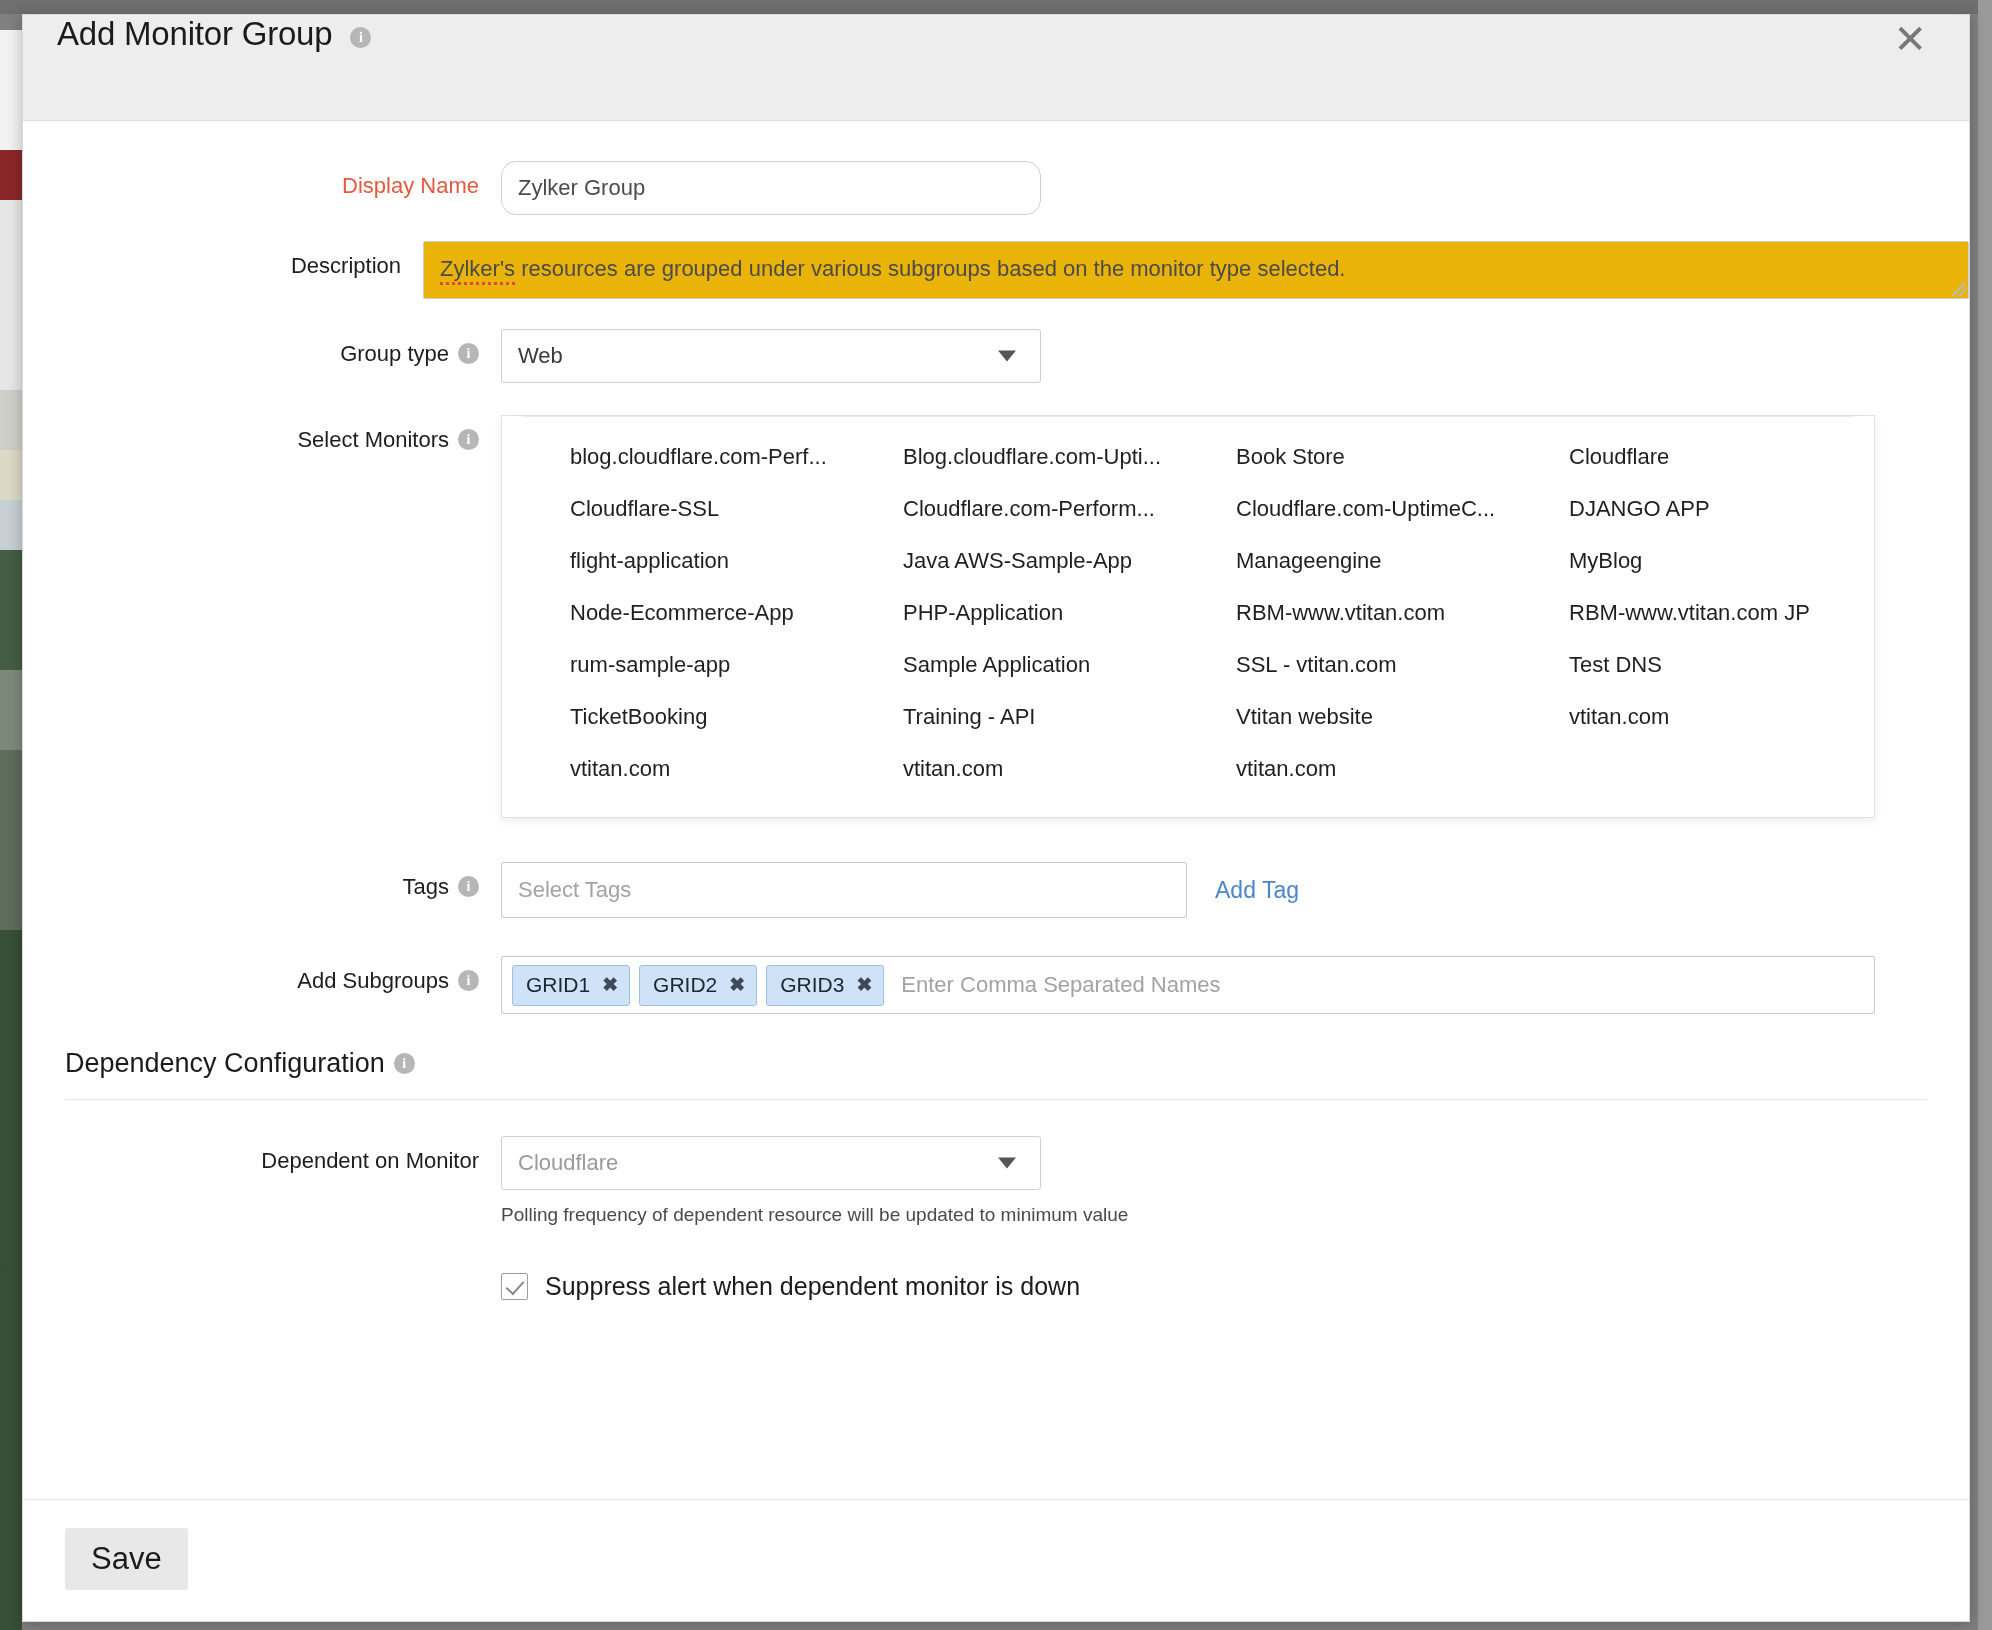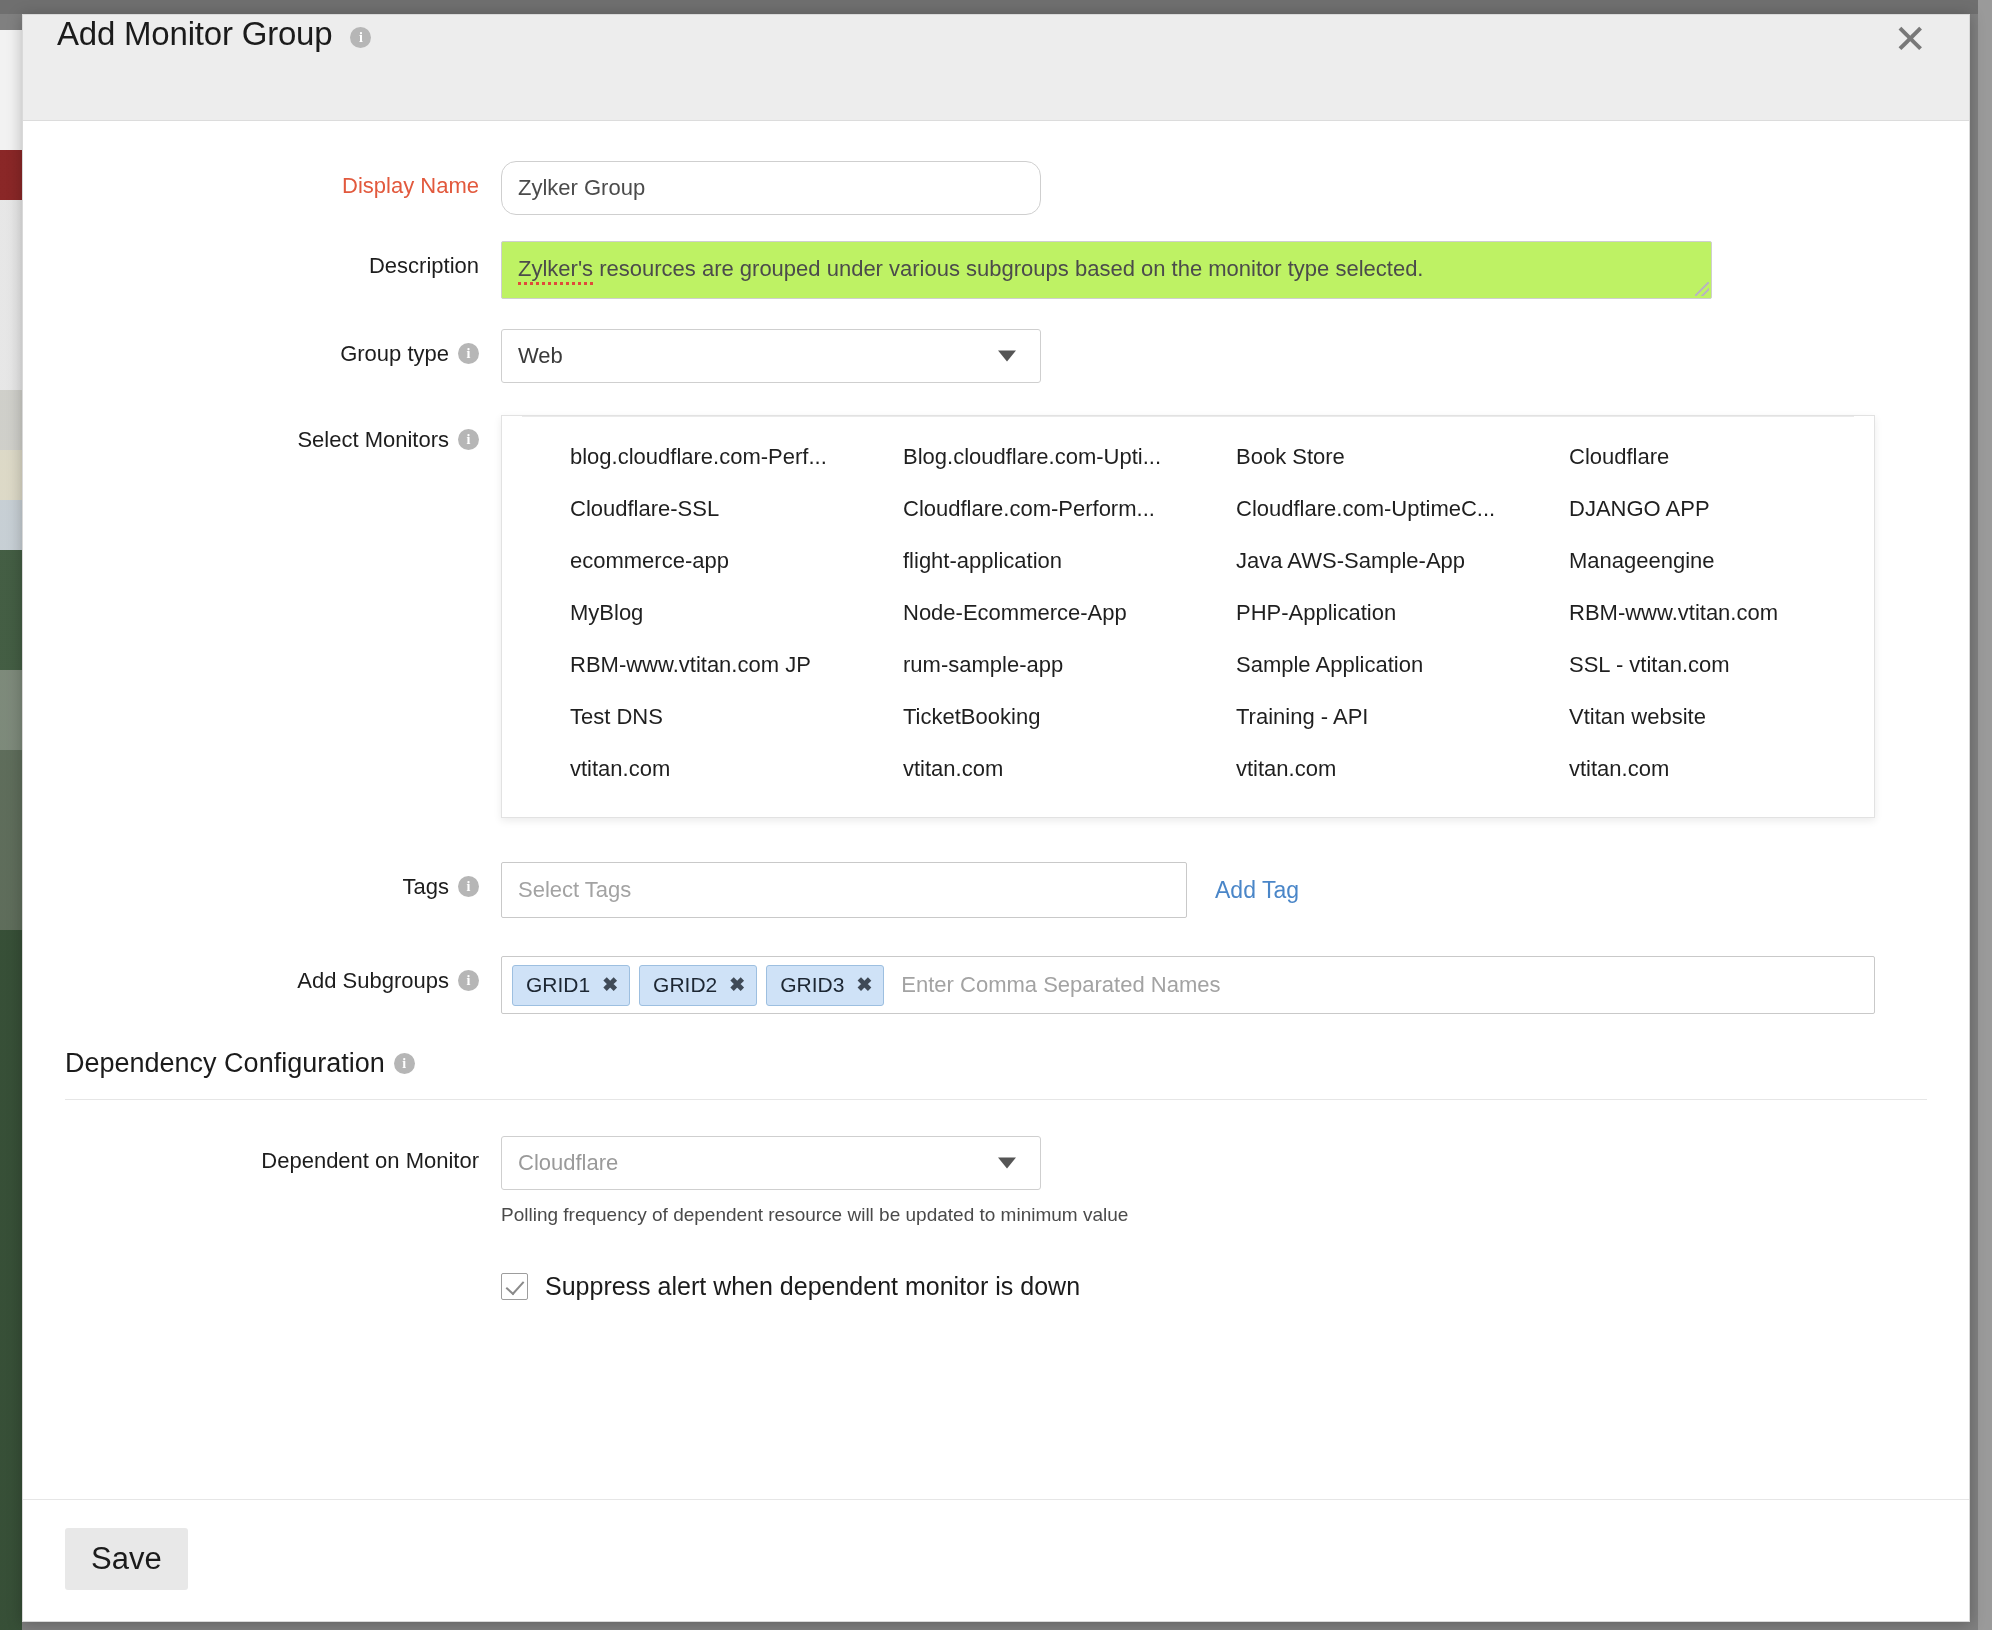--- a/index.html
+++ b/index.html
@@ -122,24 +122,24 @@
     border-radius: 15px;
     font-size: 22px;
     color: #4b4b4b;
     padding: 0 16px;
     font-family: "Liberation Sans", sans-serif;
     background: #fff;
     outline: none;
   }
 
   .textarea-box {
-    width: 1211px; height: 58px;
+    width: 1546px; height: 58px;
     border: 1px solid #cfcfcf;
     border-radius: 2px;
-    background: #bef264;
+    background: #eab308;
     position: relative;
     padding: 14px 16px;
     font-size: 22px;
     color: #4b4b4b;
     overflow: hidden;
     white-space: nowrap;
   }
   .spell { border-bottom: 3px dotted #e04a3a; padding-bottom: 1px; }
   .resize-grip {
     position: absolute; right: 2px; bottom: 2px;
@@ -414,21 +414,20 @@
           <div class="mp-divider"></div>
           <div class="monitor-grid" id="monitor-grid">
               <div class="monitor-item">blog.cloudflare.com-Perf...</div>
               <div class="monitor-item">Blog.cloudflare.com-Upti...</div>
               <div class="monitor-item">Book Store</div>
               <div class="monitor-item">Cloudflare</div>
               <div class="monitor-item">Cloudflare-SSL</div>
               <div class="monitor-item">Cloudflare.com-Perform...</div>
               <div class="monitor-item">Cloudflare.com-UptimeC...</div>
               <div class="monitor-item">DJANGO APP</div>
-              <div class="monitor-item">ecommerce-app</div>
               <div class="monitor-item">flight-application</div>
               <div class="monitor-item">Java AWS-Sample-App</div>
               <div class="monitor-item">Manageengine</div>
               <div class="monitor-item">MyBlog</div>
               <div class="monitor-item">Node-Ecommerce-App</div>
               <div class="monitor-item">PHP-Application</div>
               <div class="monitor-item">RBM-www.vtitan.com</div>
               <div class="monitor-item">RBM-www.vtitan.com JP</div>
               <div class="monitor-item">rum-sample-app</div>
               <div class="monitor-item">Sample Application</div>

